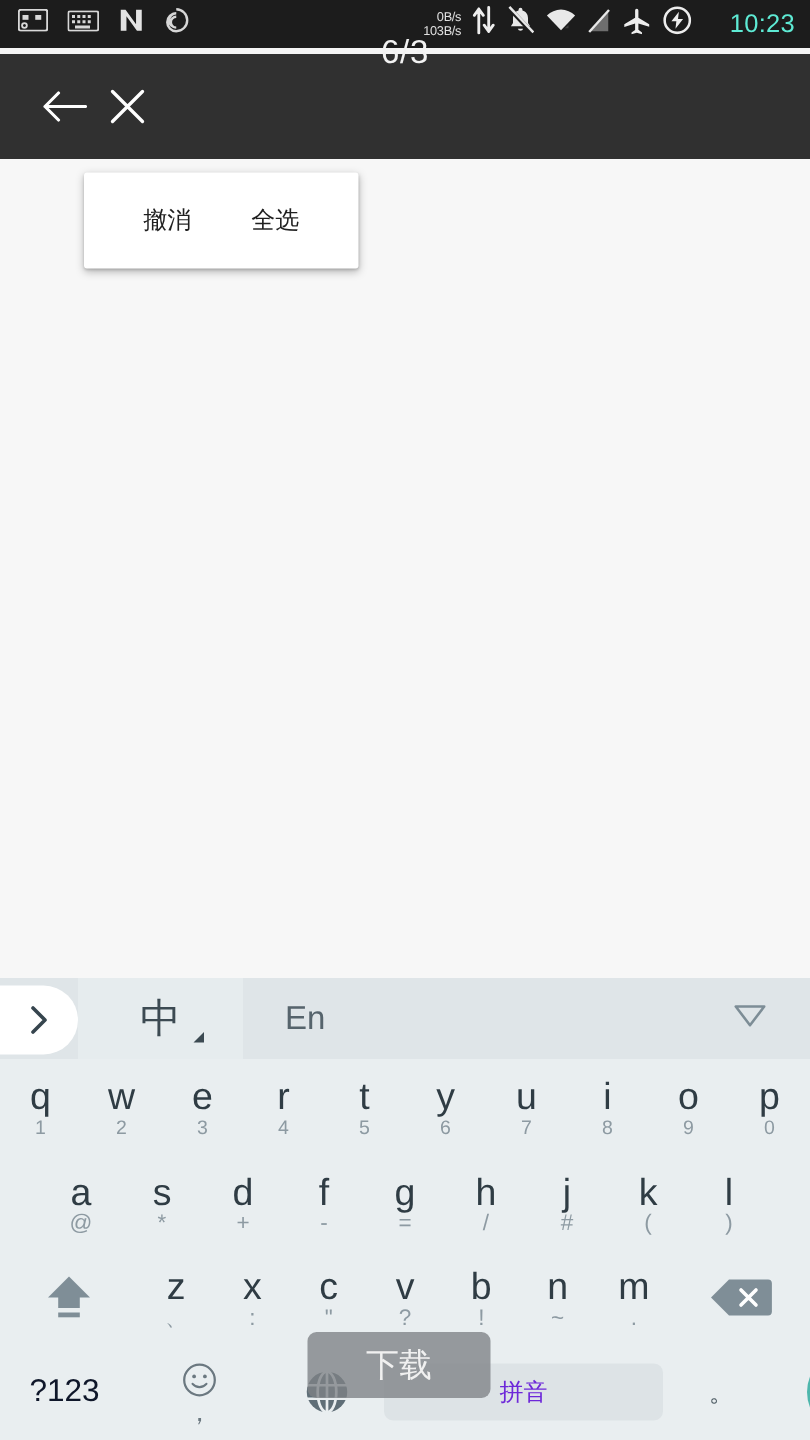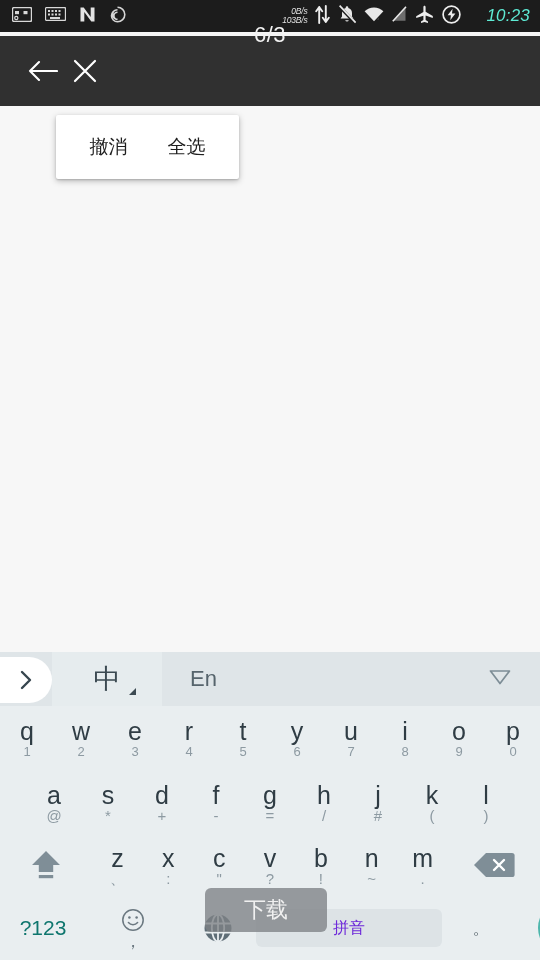--- a/index.html
+++ b/index.html
@@ -8,21 +8,21 @@
     font-family: "Liberation Sans", "DejaVu Sans", sans-serif;
     background: #f5f5f5;
     overflow: hidden;
   }
   #screen { position: relative; width: 540px; height: 960px; }
 
   
   .statusbar {
     position: absolute; top: 0; left: 0; width: 540px; height: 32px;
     background: #1c1c1c; display: flex; align-items: center;
-    padding: 0 10px 0 12px; color: #e8e8e8; font-style: italic;
+    padding: 0 10px 0 12px; color: #e8e8e8;
   }
   .sb-left { display: flex; align-items: center; gap: 13px; }
   .sb-right { margin-left: auto; display: flex; align-items: center; gap: 8px; }
   .sb-icon { display: block; }
   .netspeed {
     font-size: 8.5px; line-height: 9.5px; text-align: right;
     color: #e0e0e0; letter-spacing: -0.2px;
   }
   .clock { font-size: 17px; color: #5eead4; margin-left: 17px; letter-spacing: 0.2px; }
 
@@ -55,21 +55,21 @@
     position: absolute; top: 106px; left: 0; width: 540px; height: 546px;
     background: #f7f7f7;
   }
   .edit-popup {
     position: absolute; left: 56px; top: 9px; width: 183px; height: 64px;
     background: #ffffff; border-radius: 2px;
     box-shadow: 0 2px 6px rgba(0,0,0,0.26), 0 1px 2px rgba(0,0,0,0.16);
     display: flex; align-items: center; justify-content: center; gap: 40px;
   }
   .popup-item {
-    font-size: 19px; color: #1f1f1f;
+    font-size: 16px; color: #1f1f1f;
     font-family: "DejaVu Sans", "Liberation Sans", sans-serif;
   }
 
   
   .keyboard {
     position: absolute; top: 652px; left: 0; width: 540px; height: 308px;
     background: #e9eef0;
   }
   .kb-toolbar {
     position: relative; height: 54px; width: 540px;
@@ -118,21 +118,21 @@
 
   
   .key-shift, .key-backspace { flex: 0 0 92px; }
   .key-sym123 { flex: 0 0 86px; }
   .key-emoji { flex: 0 0 94px; }
   .key-globe { flex: 0 0 76px; }
   .key-space { flex: 1 1 auto; }
   .key-period { flex: 0 0 78px; }
   .key-search { flex: 0 0 92px; }
 
-  .sym123-label { font-size: 21px; color: #0f766e; }
+  .sym123-label { font-size: 21px; color: #0f172a; }
   .emoji-comma { font-size: 17px; color: #6b7880; line-height: 13px; margin-top: 3px; }
   .spacebar {
     width: 186px; height: 38px; background: #dde3e6; border-radius: 6px;
     display: flex; align-items: center; justify-content: center;
   }
   .spacebar-label {
     font-size: 16px; color: #6d28d9;
     font-family: "DejaVu Sans", "Liberation Sans", sans-serif;
   }
   .period-label { font-size: 17px; color: #4a5860; font-family: "DejaVu Sans", sans-serif; }

